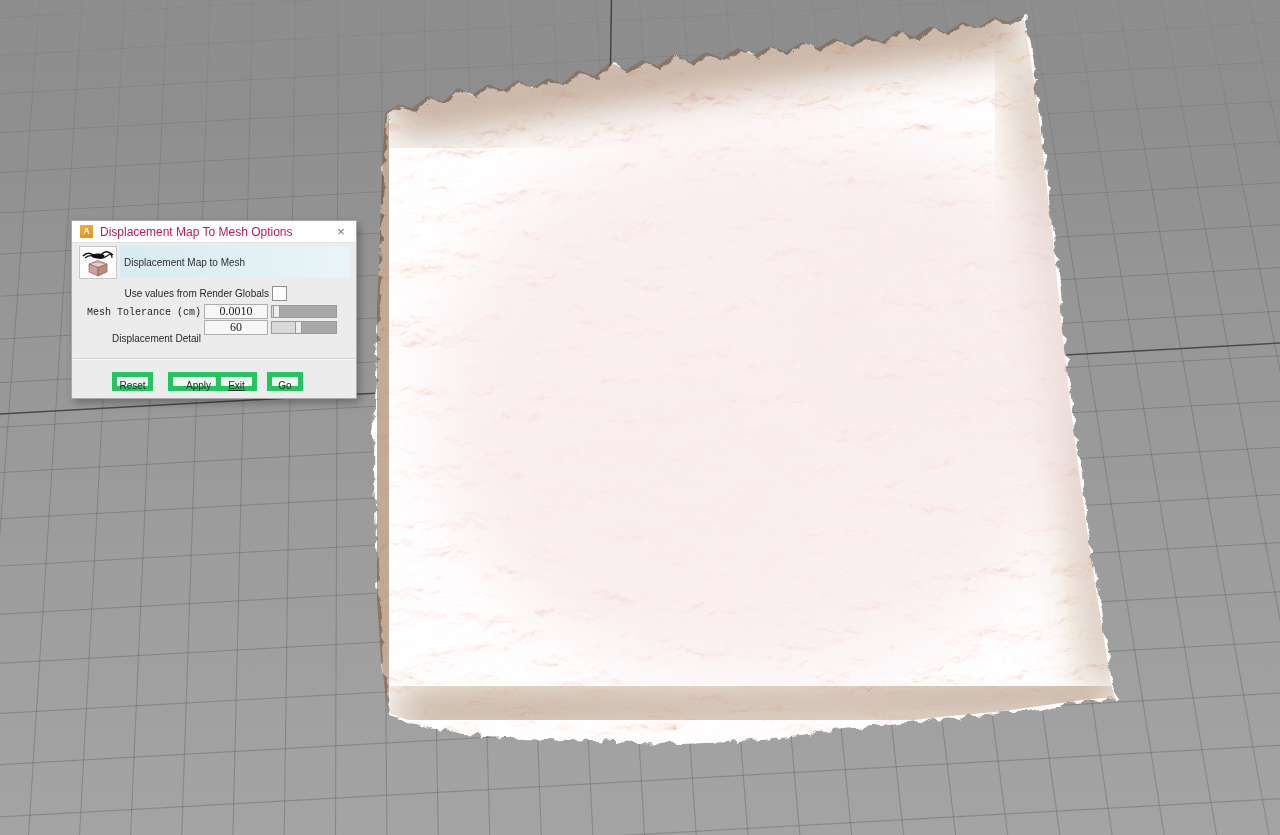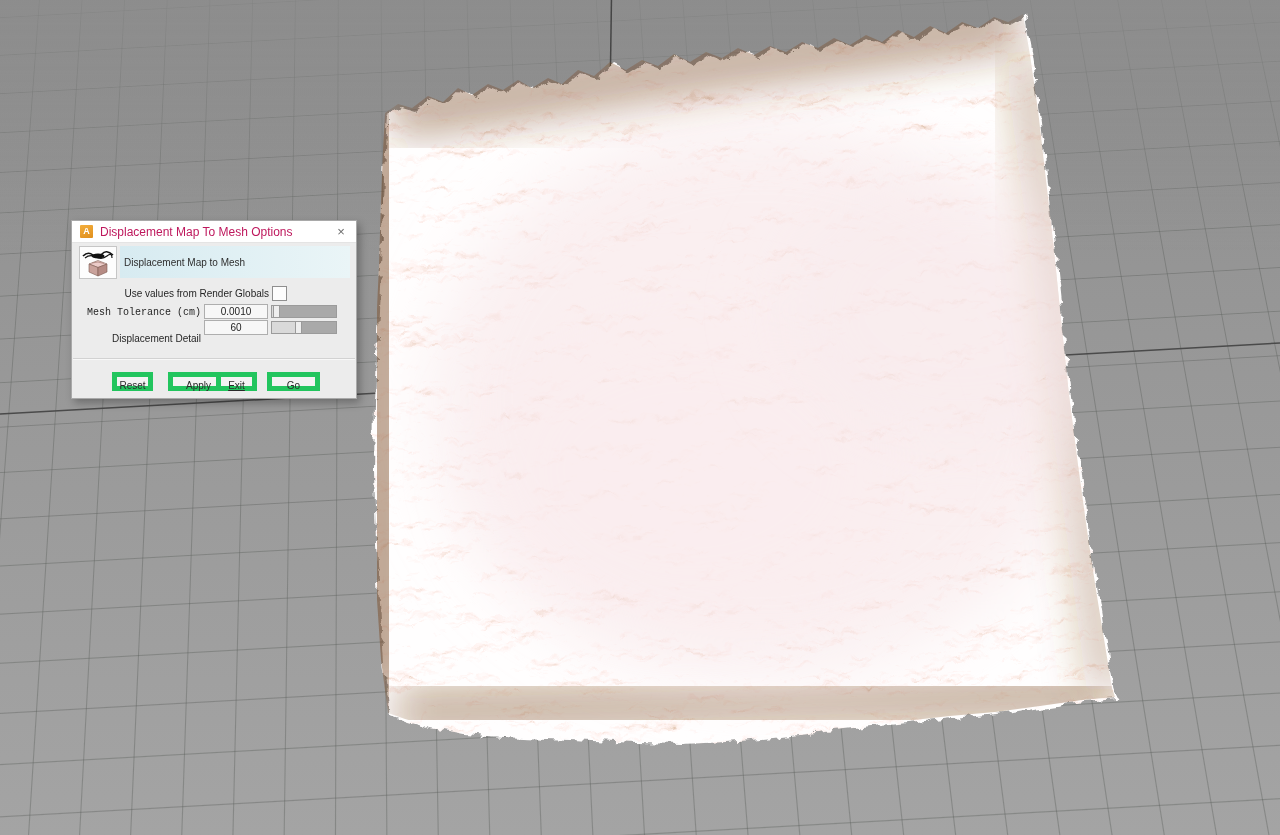--- a/index.html
+++ b/index.html
@@ -54,22 +54,22 @@
     background:linear-gradient(90deg,#d7ebf1,#eaf5f7);
     display:flex;align-items:center;padding-left:4px;color:#2e2e2e;font-size:10px;
   }
   .row-label{position:absolute;text-align:right;color:#262626;font-size:10px;white-space:nowrap;}
   .checkbox{
     position:absolute;left:200px;top:65px;width:15px;height:15px;background:#fdfdfd;
     border:1px solid #8f8f8f;
   }
   .field{
     position:absolute;left:132px;width:64px;height:15px;background:#f7f7f7;
-    border:1px solid #aeaeae;text-align:center;font-size:10px;color:#222;line-height:13px;
-    padding:0;font-family:Liberation Sans, sans-serif;
+    border:1px solid #aeaeae;text-align:center;font-size:12px;color:#222;line-height:13px;
+    padding:0;font-family:Liberation Serif, serif;
   }
   .slider{
     position:absolute;left:199px;width:66px;height:13px;background:#a9a9a9;
     border:1px solid #9b9b9b;
   }
   .slider .fill{position:absolute;left:0;top:0;bottom:0;background:#d9d9d9;}
   .slider .thumb{
     position:absolute;top:-1px;width:7px;height:13px;background:#eeeeee;
     border:1px solid #9a9a9a;
   }
@@ -177,15 +177,15 @@
     <div class="slider" style="top:100px;">
       <div class="fill" style="width: 40%;"></div>
       <div class="thumb" style="left: calc(40% - 3px);"></div>
     </div>
 
     <div class="divider"></div>
 
     <button class="btn" style="left:40px;width:41px;">Reset</button>
     <button class="btn" style="left:96px;width:61px;">Apply</button>
     <button class="btn" style="left:144px;width:41px;text-decoration:underline;">Exit</button>
-    <button class="btn" style="left:195px;width:53px;">Go</button>
+    <button class="btn" style="left:195px;width:36px;">Go</button>
   </div>
 </div>
 
 </body></html>

